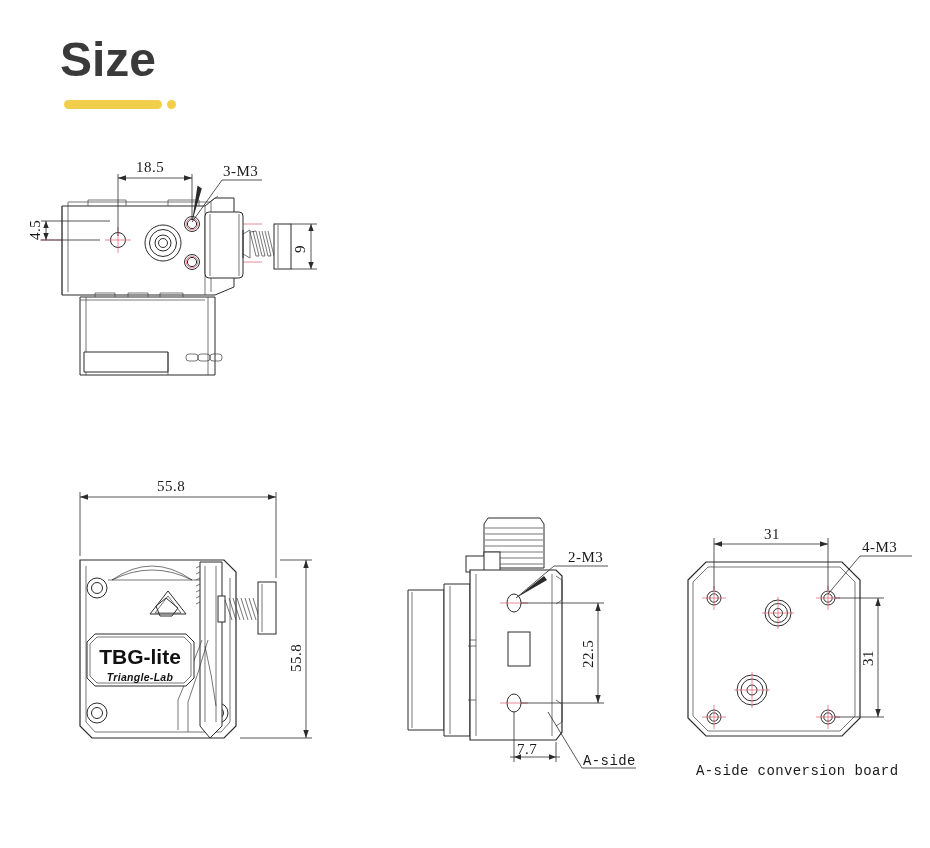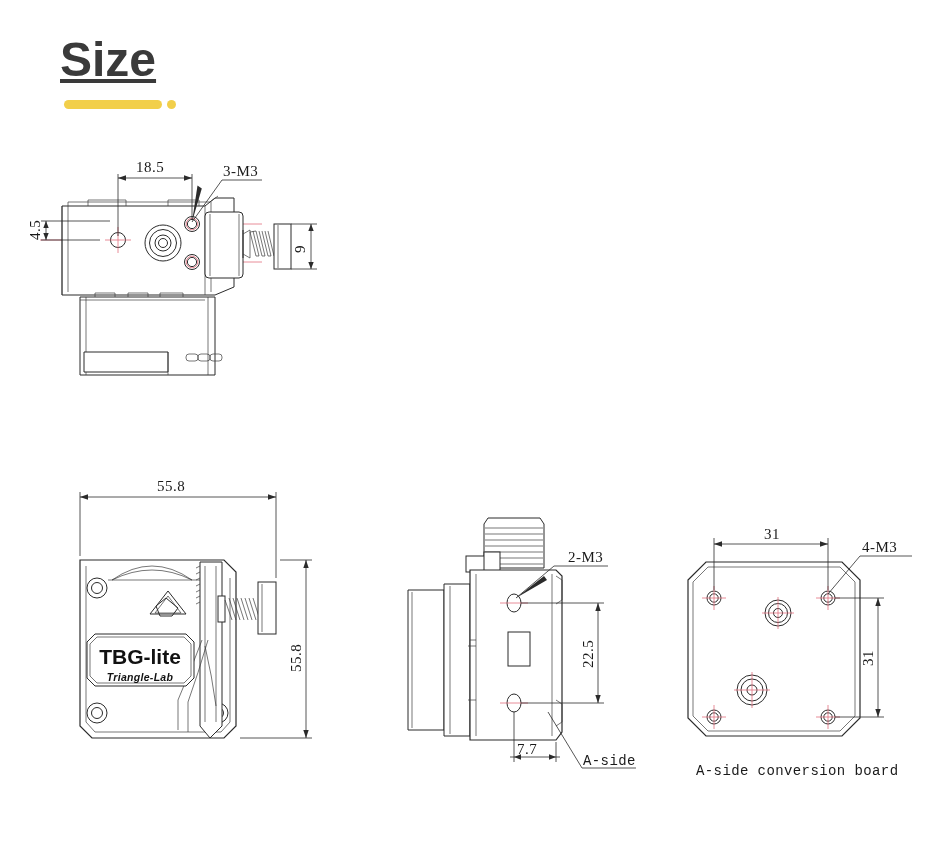--- a/index.html
+++ b/index.html
@@ -9,21 +9,21 @@
     font-family:"Liberation Sans",sans-serif;
     overflow:hidden;
     position:relative;
   }
   
   #header{position:absolute;left:0;top:0;width:930px;height:130px;}
   #page-title{
     position:absolute;left:60px;top:32px;
     font-family:"Liberation Sans",sans-serif;
     font-size:48px;font-weight:bold;color:#3a3a3a;
-    letter-spacing:0px;line-height:56px;text-decoration:underline;
+    letter-spacing:0px;line-height:56px;
   }
   #title-rule{
     position:absolute;left:64px;top:100px;
     width:98px;height:9px;border-radius:5px;
     background:#f2cf4a;
   }
   #title-dot{
     position:absolute;left:167px;top:100px;
     width:9px;height:9px;border-radius:50%;
     background:#f2cf4a;

